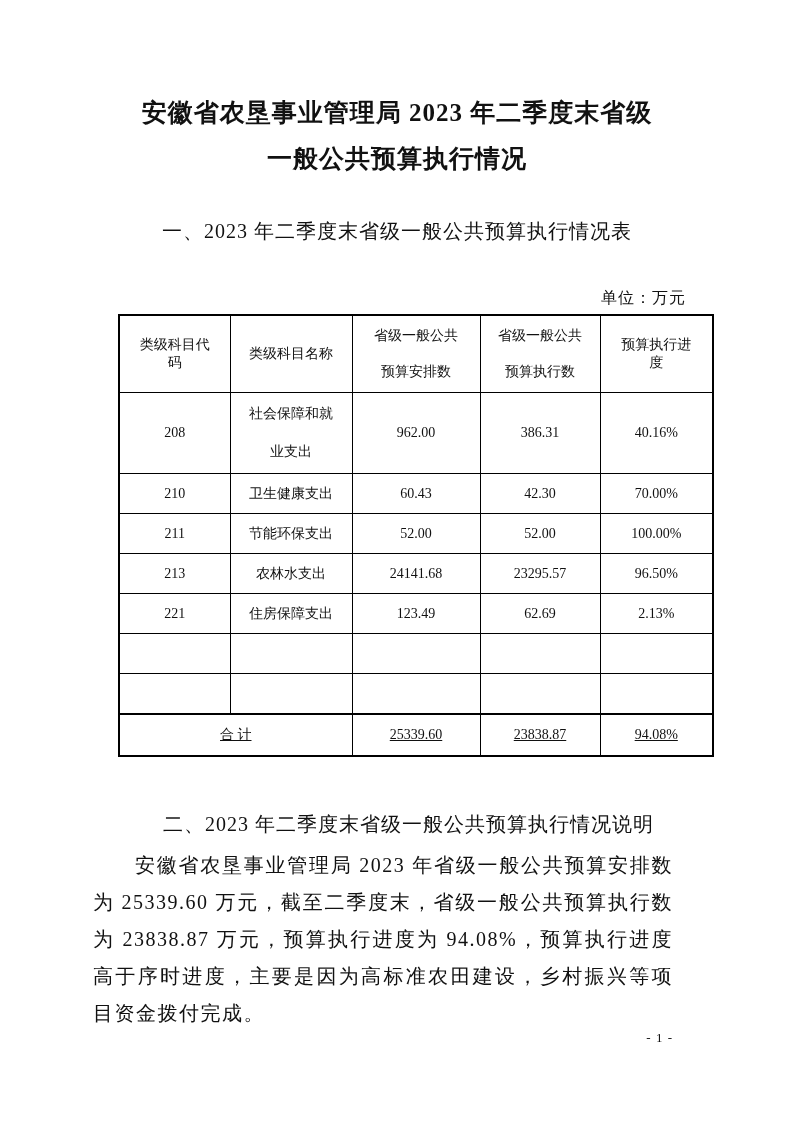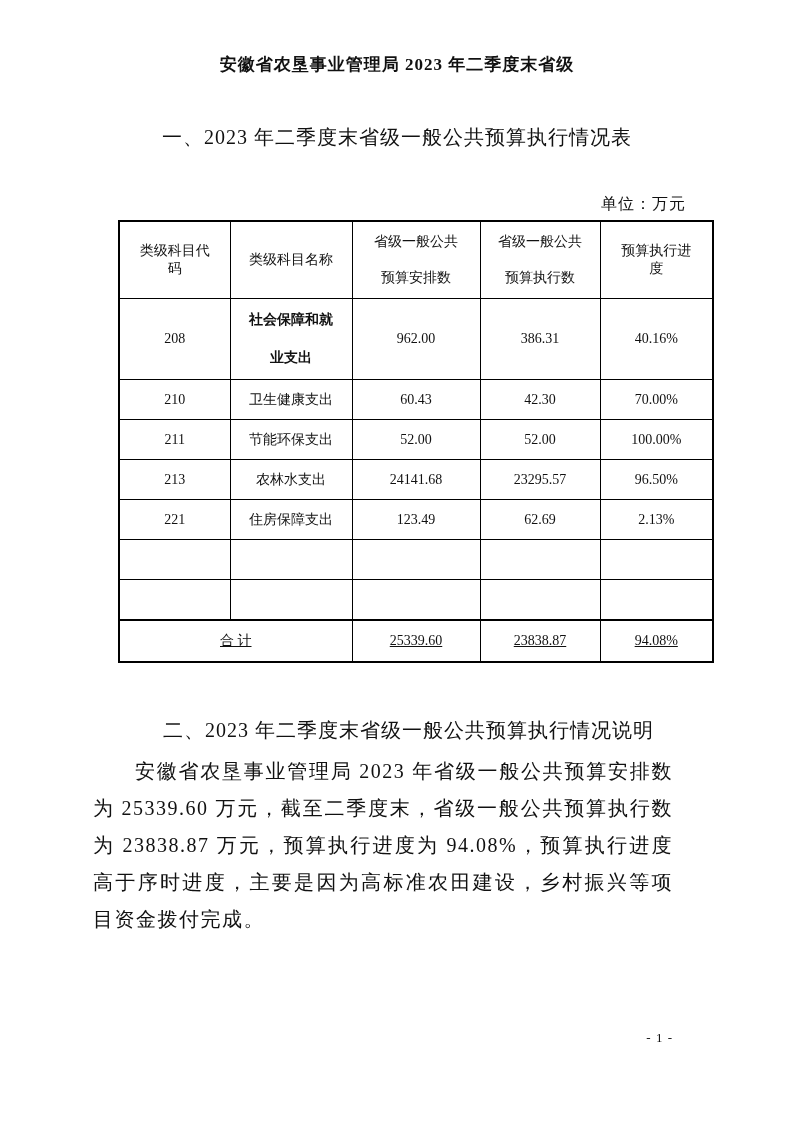--- a/index.html
+++ b/index.html
@@ -7,23 +7,23 @@
     position:relative;
     width:794px;height:1122px;
     margin:0 auto;
     background:#ffffff;
     color:#111111;
     font-family:"Liberation Serif","DejaVu Serif",serif;
     overflow:hidden;
     box-sizing:border-box;
   }
   .doc-title{
-    padding-top:42px;
+    padding-top:90px;
     text-align:center;
-    font-size:17px;
+    font-size:25px;
     font-weight:bold;
     line-height:46px;
     letter-spacing:1px;
   }
   .doc-title span{display:block;}
   .section-heading-1{
     margin-top:34px;
     text-align:center;
     font-size:20px;
     line-height:30px;
@@ -51,21 +51,21 @@
     text-align:center;
     vertical-align:middle;
     padding:2px 16px;
     font-weight:normal;
     word-break:break-all;
   }
   table.budget{border:2px solid #000;}
   tr.hdr{height:76px;}
   tr.hdr .two-line span{display:block;line-height:36px;}
   tr.r-tall{height:76px;}
-  tr.r-tall td.name{line-height:38px;font-weight:bold;}
+  tr.r-tall td.name{line-height:38px;}
   tr.r{height:40px;}
   tr.total{height:42px;font-weight:bold;text-decoration:underline;}
   tr.total td{border-top:2px solid #000;}
   .section-heading-2{
     margin:52px 100px 0 118px;
     font-size:20px;
     line-height:30px;
     letter-spacing:1px;
     text-indent:45px;
   }
@@ -85,20 +85,21 @@
     letter-spacing:1px;
   }
 </style>
 </head>
 <body>
 
 <div class="page">
 
   <div class="doc-title">
     <span>安徽省农垦事业管理局 2023 年二季度末省级</span>
+    <span>一般公共预算执行情况</span>
   </div>
 
   <div class="section-heading-1">一、2023 年二季度末省级一般公共预算执行情况表</div>
 
   <div class="unit-row">单位：万元</div>
 
   <table class="budget">
     <colgroup>
       <col style="width:111px">
         <col style="width:122px">

